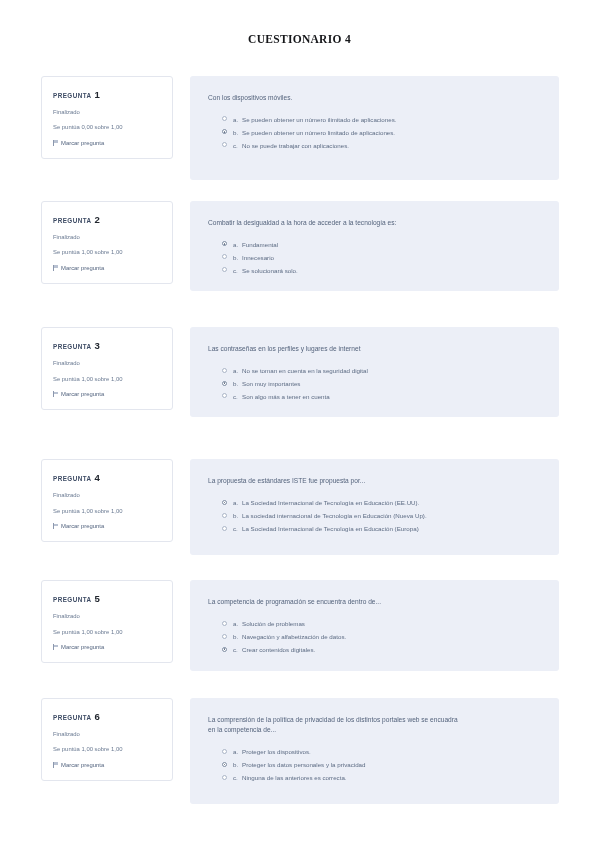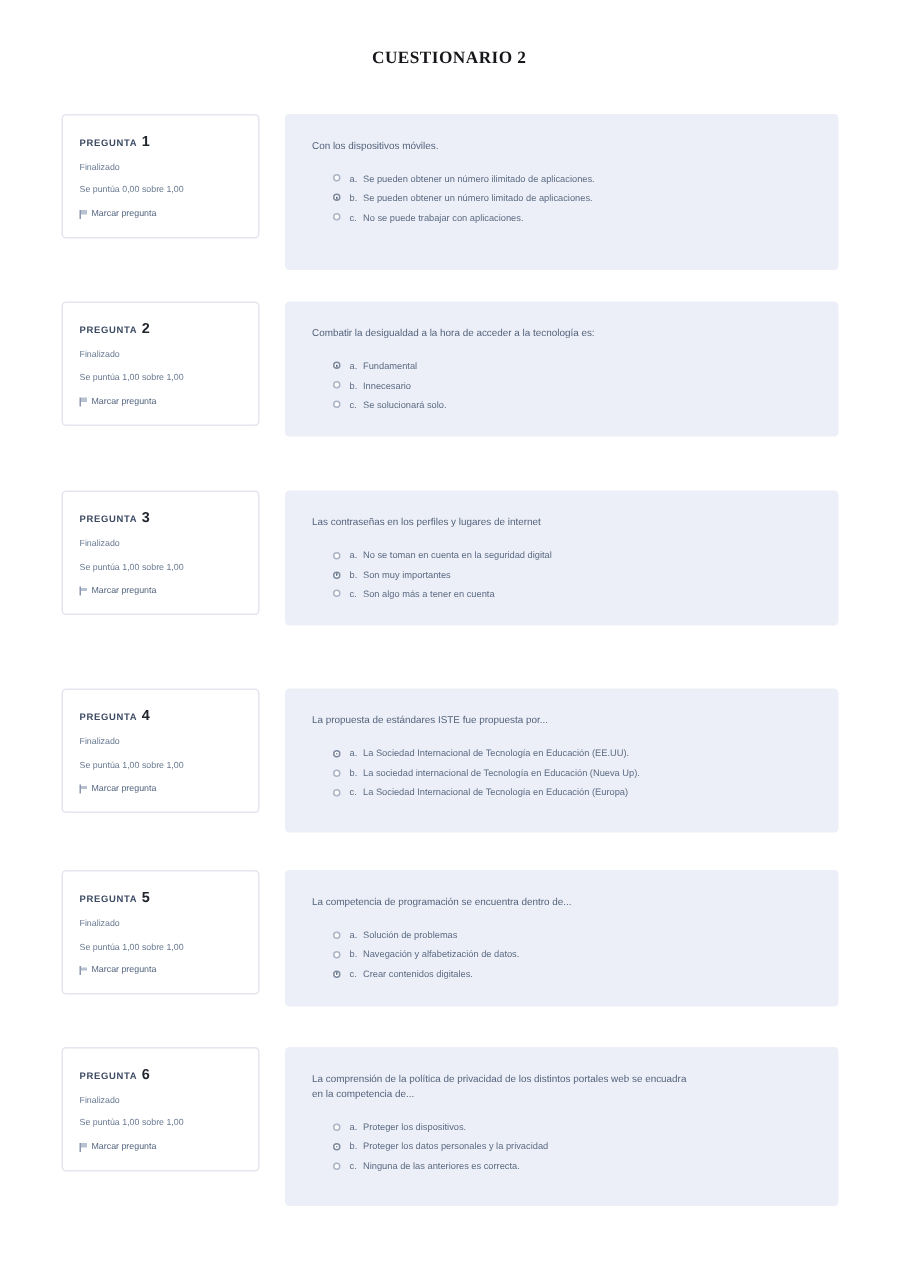--- a/index.html
+++ b/index.html
@@ -186,21 +186,21 @@
   .qrow[data-h="2"] { margin-bottom: 36px; }
   .qrow[data-h="3"] { margin-bottom: 42px; }
   .qrow[data-h="4"] { margin-bottom: 25px; }
   .qrow[data-h="5"] { margin-bottom: 27px; }
 </style>
 </head>
 <body>
 
 <div class="page">
 
-  <div class="doc-title">CUESTIONARIO 2</div>
+  <div class="doc-title">CUESTIONARIO 4</div>
 
   <div class="quiz-list">
       <div class="qrow" data-h="1">
         <div class="qinfo">
           <div class="qinfo-head"><span>PREGUNTA</span><span class="qnum">1</span></div>
           <div class="qinfo-line">Finalizado</div>
           <div class="qinfo-line">Se puntúa 0,00 sobre 1,00</div>
           <div class="qinfo-flag">
             <span class="flag-icon"></span>
             <span>Marcar pregunta</span>

